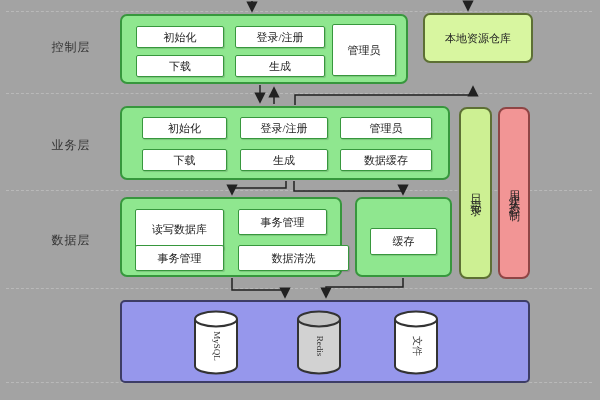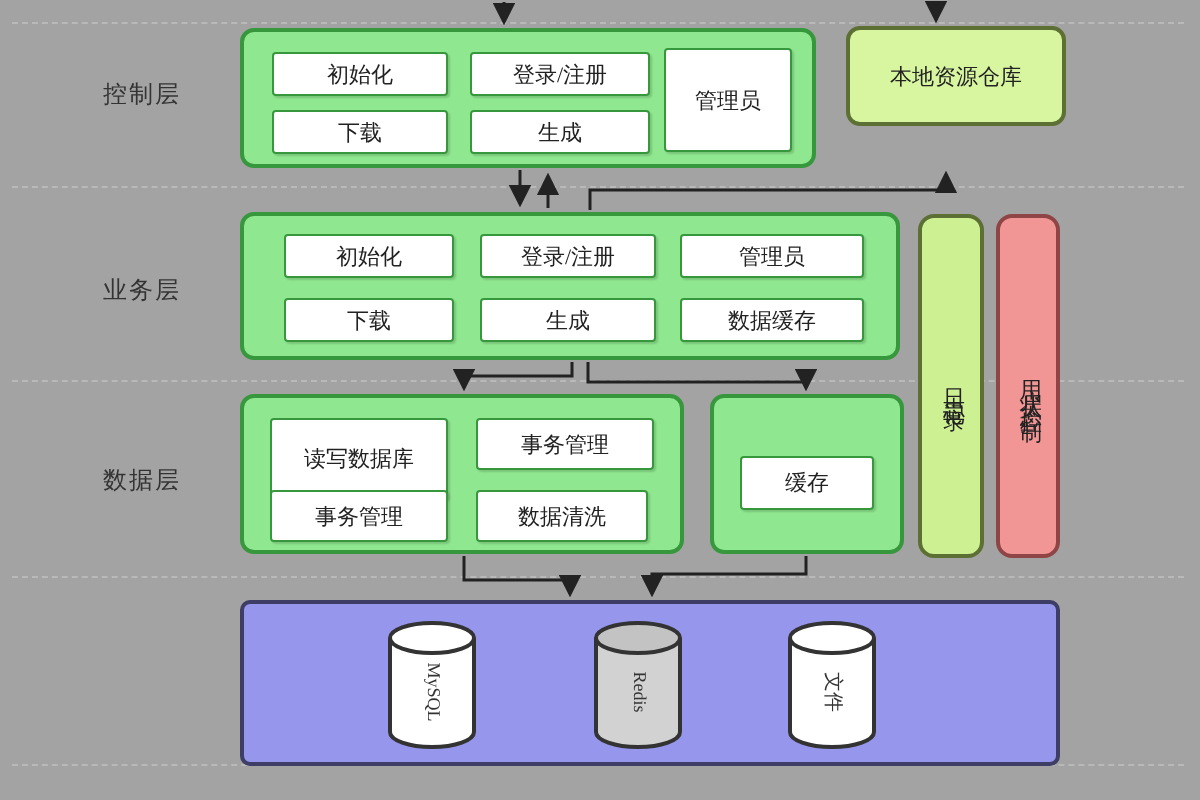--- a/index.html
+++ b/index.html
@@ -75,21 +75,21 @@
     <span>日志记录</span>
   </div>
   <div class="vbar vbar-user" style="left:498px;top:107px;width:32px;height:172px">
     <span>用户状态控制</span>
   </div>
 
   <div class="gcontainer" style="left:120px;top:197px;width:222px;height:80px">
     <div class="wbox" style="left:13px;top:10px;width:89px;height:41px">读写数据库</div>
     <div class="wbox" style="left:116px;top:10px;width:89px;height:26px">事务管理</div>
     <div class="wbox" style="left:13px;top:46px;width:89px;height:26px">事务管理</div>
-    <div class="wbox" style="left:116px;top:46px;width:86px;height:26px">数据清洗</div>
+    <div class="wbox" style="left:116px;top:46px;width:111px;height:26px">数据清洗</div>
   </div>
   <div class="gcontainer" style="left:355px;top:197px;width:97px;height:80px">
     <div class="wbox" style="left:13px;top:29px;width:67px;height:27px">缓存</div>
   </div>
 
   <div class="purple" style="left:120px;top:300px;width:410px;height:83px"></div>
 
   <div class="cyl" style="left:193px;top:310px">
     <svg width="46" height="66" viewBox="0 0 46 66">
       <path d="M2 9 V56 A21 7.5 0 0 0 44 56 V9" fill="#ffffff" stroke="#333" stroke-width="2"></path>

